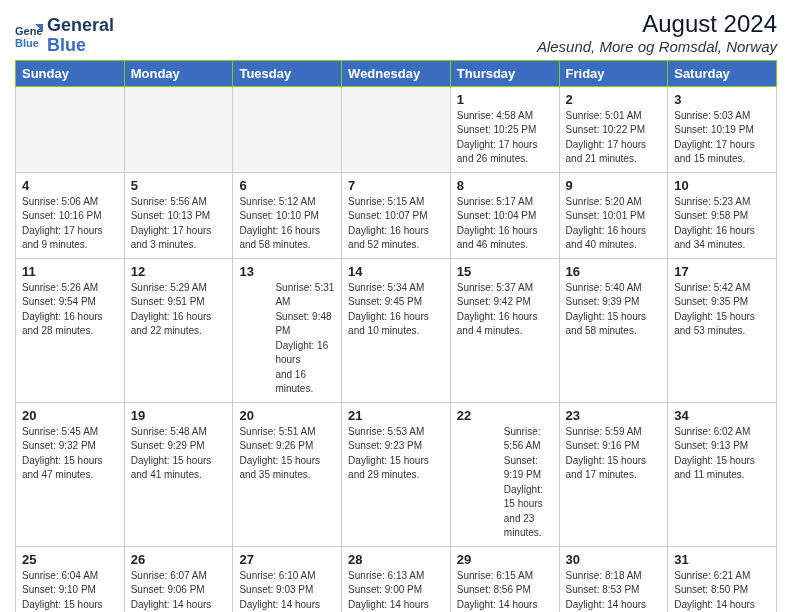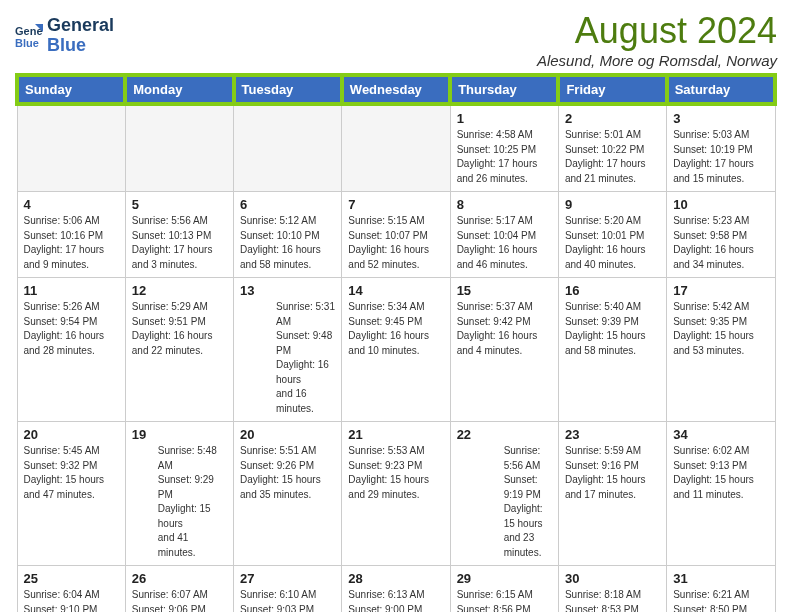--- a/index.html
+++ b/index.html
@@ -29,42 +29,42 @@
     }
     .logo-icon {
       width: 28px;
       height: 28px;
       margin-right: 4px;
     }
     .title-block {
       text-align: right;
     }
     .main-title {
-      font-size: 36px;
+      font-size: 24px;
       font-weight: normal;
-      color: #4d7c0f;
+      color: #0f172a;
     }
     .subtitle {
       font-size: 15px;
       color: #333;
       font-style: italic;
     }
     .calendar {
       width: 100%;
       border-collapse: collapse;
       margin-top: 4px;
     }
     .calendar th {
       background: #3a6dbf;
       color: #fff;
       text-align: left;
       padding: 5px 6px;
       font-size: 13px;
       font-weight: bold;
-      border: 4px solid #84cc16;
+      border: 1px solid #84cc16;
     }
     .calendar td {
       vertical-align: top;
       padding: 5px 6px;
       font-size: 11px;
       color: #222;
       border: 1px solid #ccc;
       width: 108px;
       min-height: 80px;
       background: #fff;
@@ -251,21 +251,21 @@
       <tr>
         <td>
           <span class="day-num">20</span>
           <div class="day-info" style="white-space: pre-line;">Sunrise: 5:45 AM
 Sunset: 9:32 PM
 Daylight: 15 hours
 and 47 minutes.</div>
         </td>
         <td>
           <span class="day-num">19</span>
-          <div class="day-info" style="white-space: pre-line; margin-left: 26px;">Sunrise: 5:48 AM
+          <div class="day-info" style="white-space: pre-line;">Sunrise: 5:48 AM
 Sunset: 9:29 PM
 Daylight: 15 hours
 and 41 minutes.</div>
         </td>
         <td>
           <span class="day-num">20</span>
           <div class="day-info" style="white-space: pre-line;">Sunrise: 5:51 AM
 Sunset: 9:26 PM
 Daylight: 15 hours
 and 35 minutes.</div>

